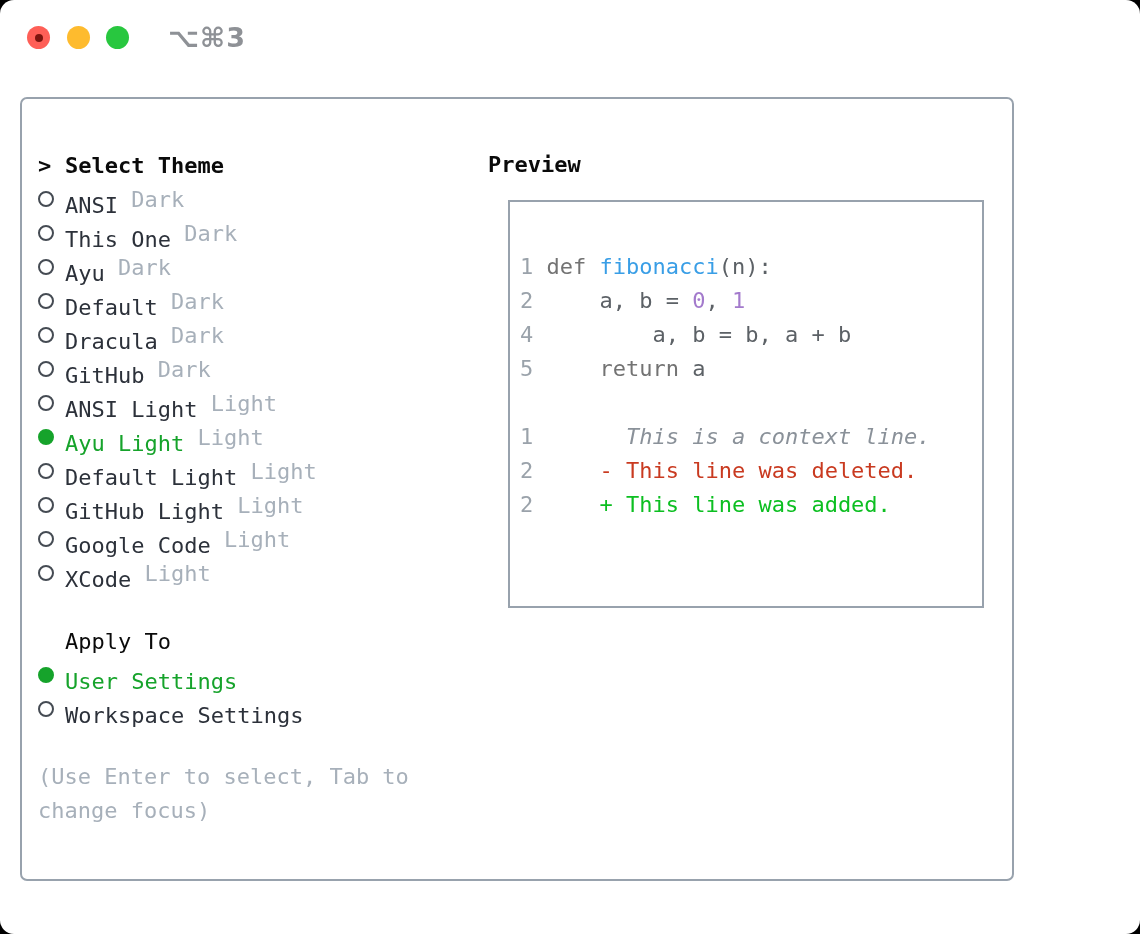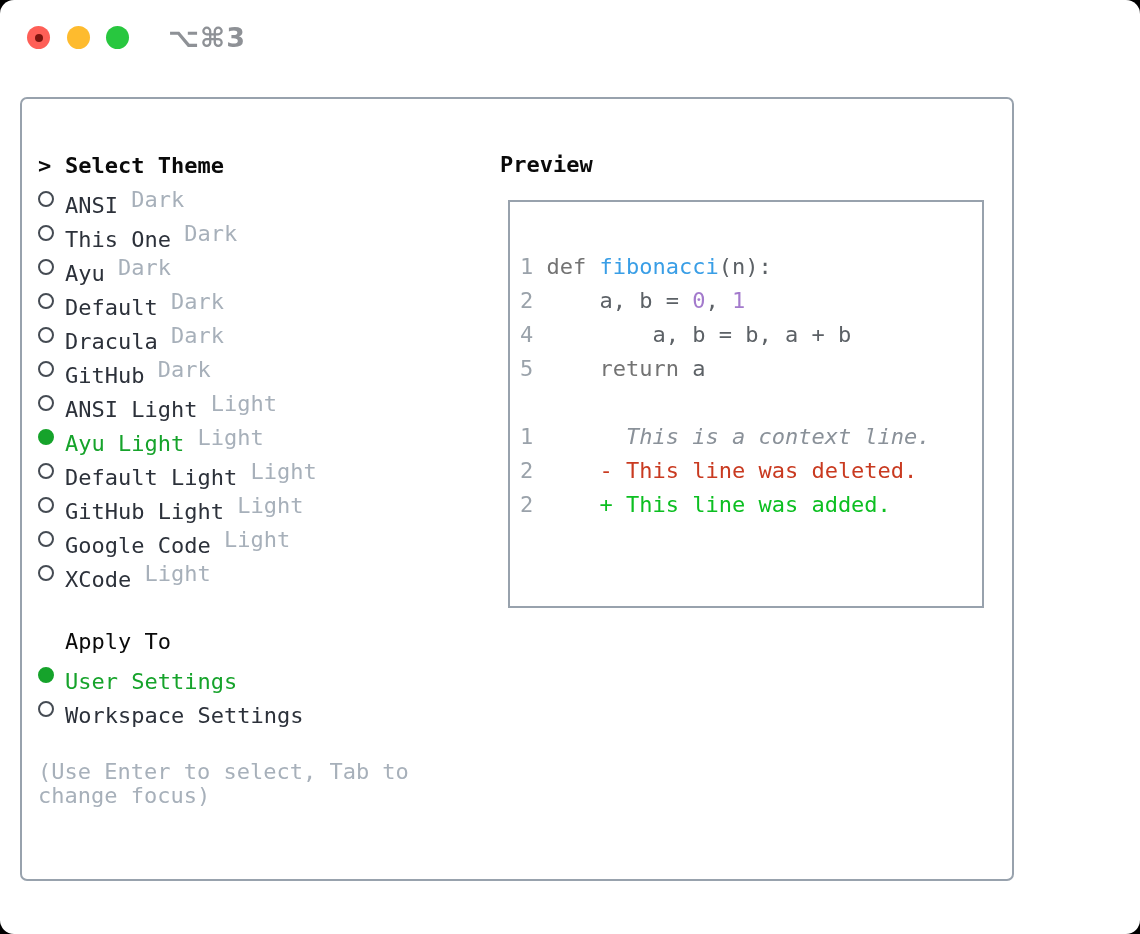--- a/index.html
+++ b/index.html
@@ -35,25 +35,25 @@
   .circle{
     display:inline-block;width:12px;height:12px;border:2.5px solid #454b53;
     border-radius:50%;box-sizing:content-box;
   }
   .circle.filled{background:#16a32b;border-color:#16a32b;}
   .item-label{color:#2c313a;margin-top:12px;}
   .variant{color:#a7b0ba;}
   .sel .item-label{color:#16a32b;}
   .spacer{height:34px;}
   .help{
-    margin-top:0;width:420px;font-size:22px;line-height:24px;color:#a7b0ba;
+    margin-top:0;width:420px;font-size:22px;line-height:34px;color:#a7b0ba;
   }
   
   .preview-title{
-    position:absolute;left:478px;top:49px;height:34px;line-height:34px;
+    position:absolute;left:466px;top:49px;height:34px;line-height:34px;
     font-size:22px;font-weight:bold;color:#0a0a0a;
   }
   .preview-box{
     position:absolute;left:486px;top:101px;width:476px;height:408px;
     border:2px solid #98a2ad;box-sizing:border-box;
     padding:48px 0 0 10px;overflow:hidden;
   }
   .cline{height:34px;line-height:34px;font-size:22px;white-space:pre;}
   .ln{display:inline-block;width:2ch;color:#9aa2aa;}
   .tok-kw{color:#737373;}

